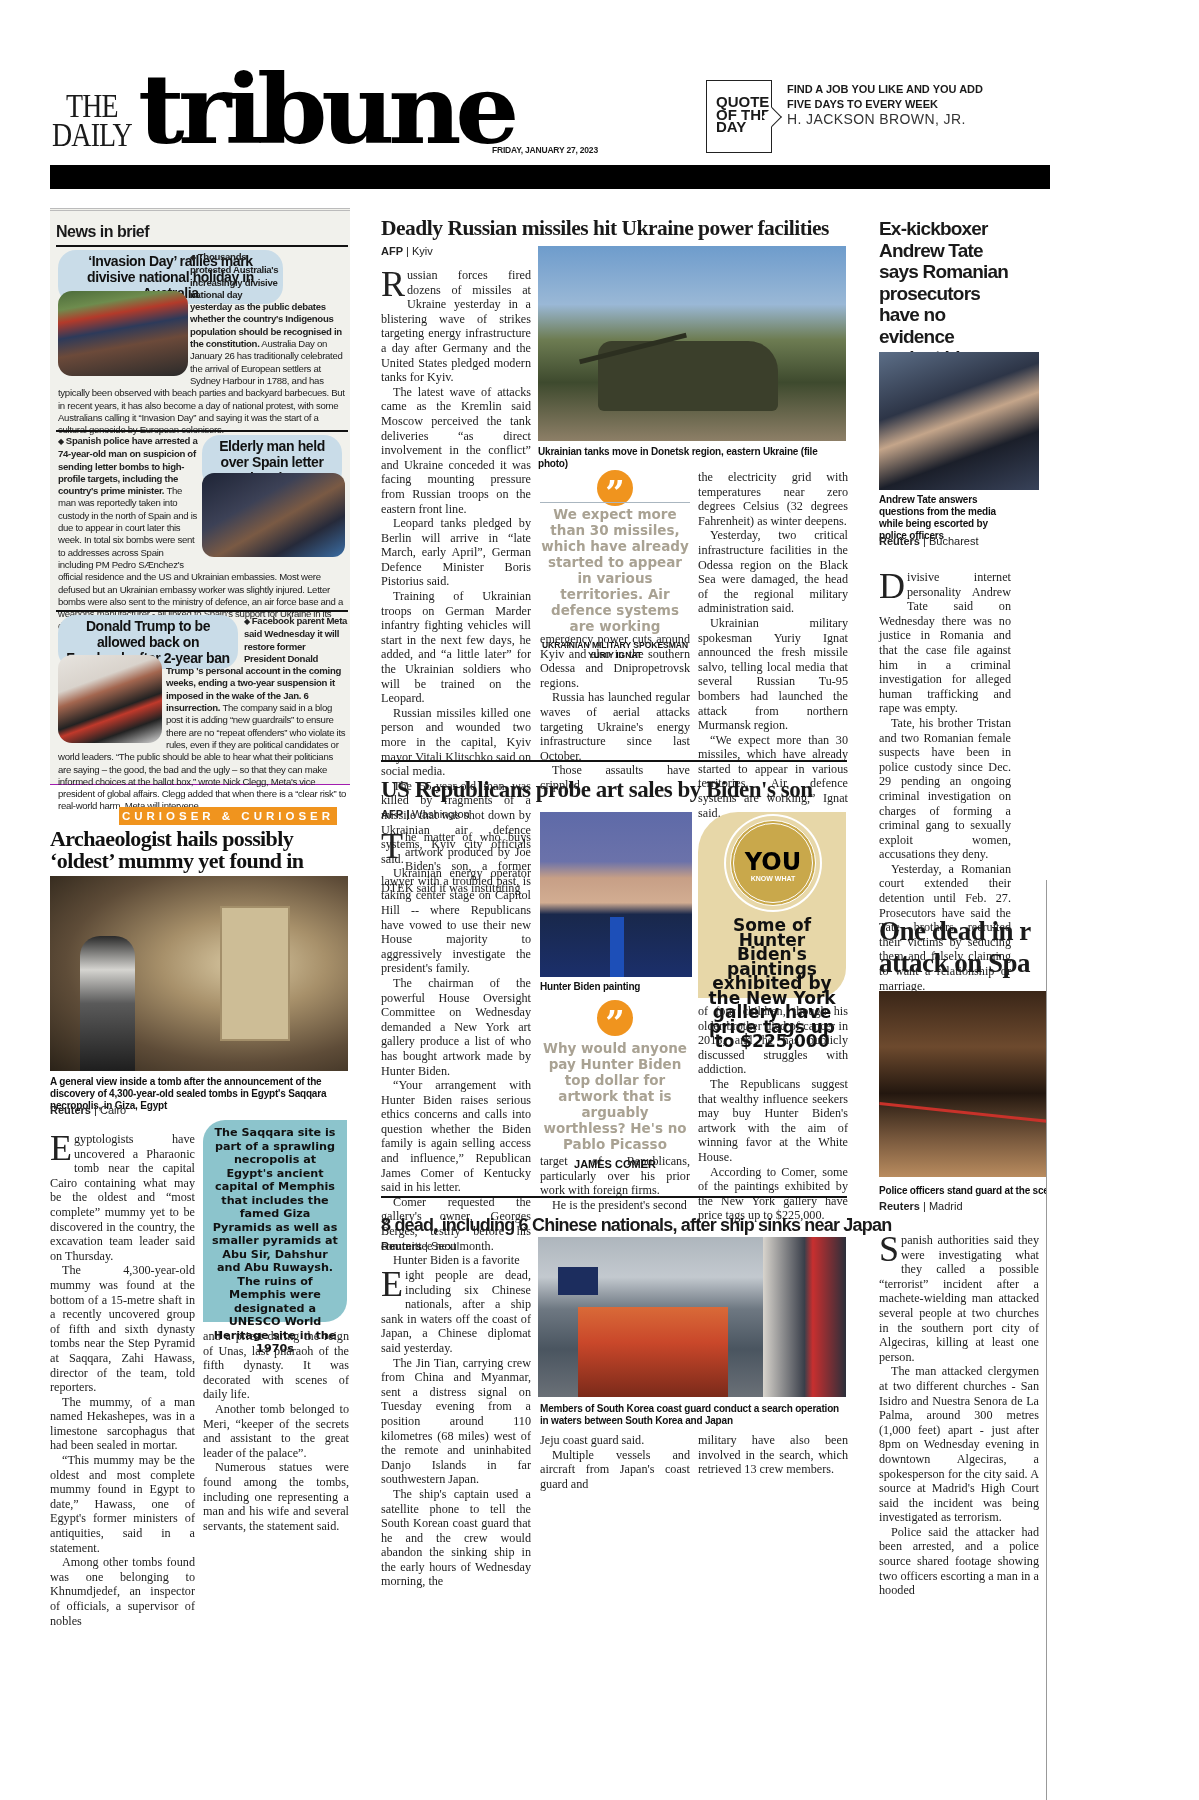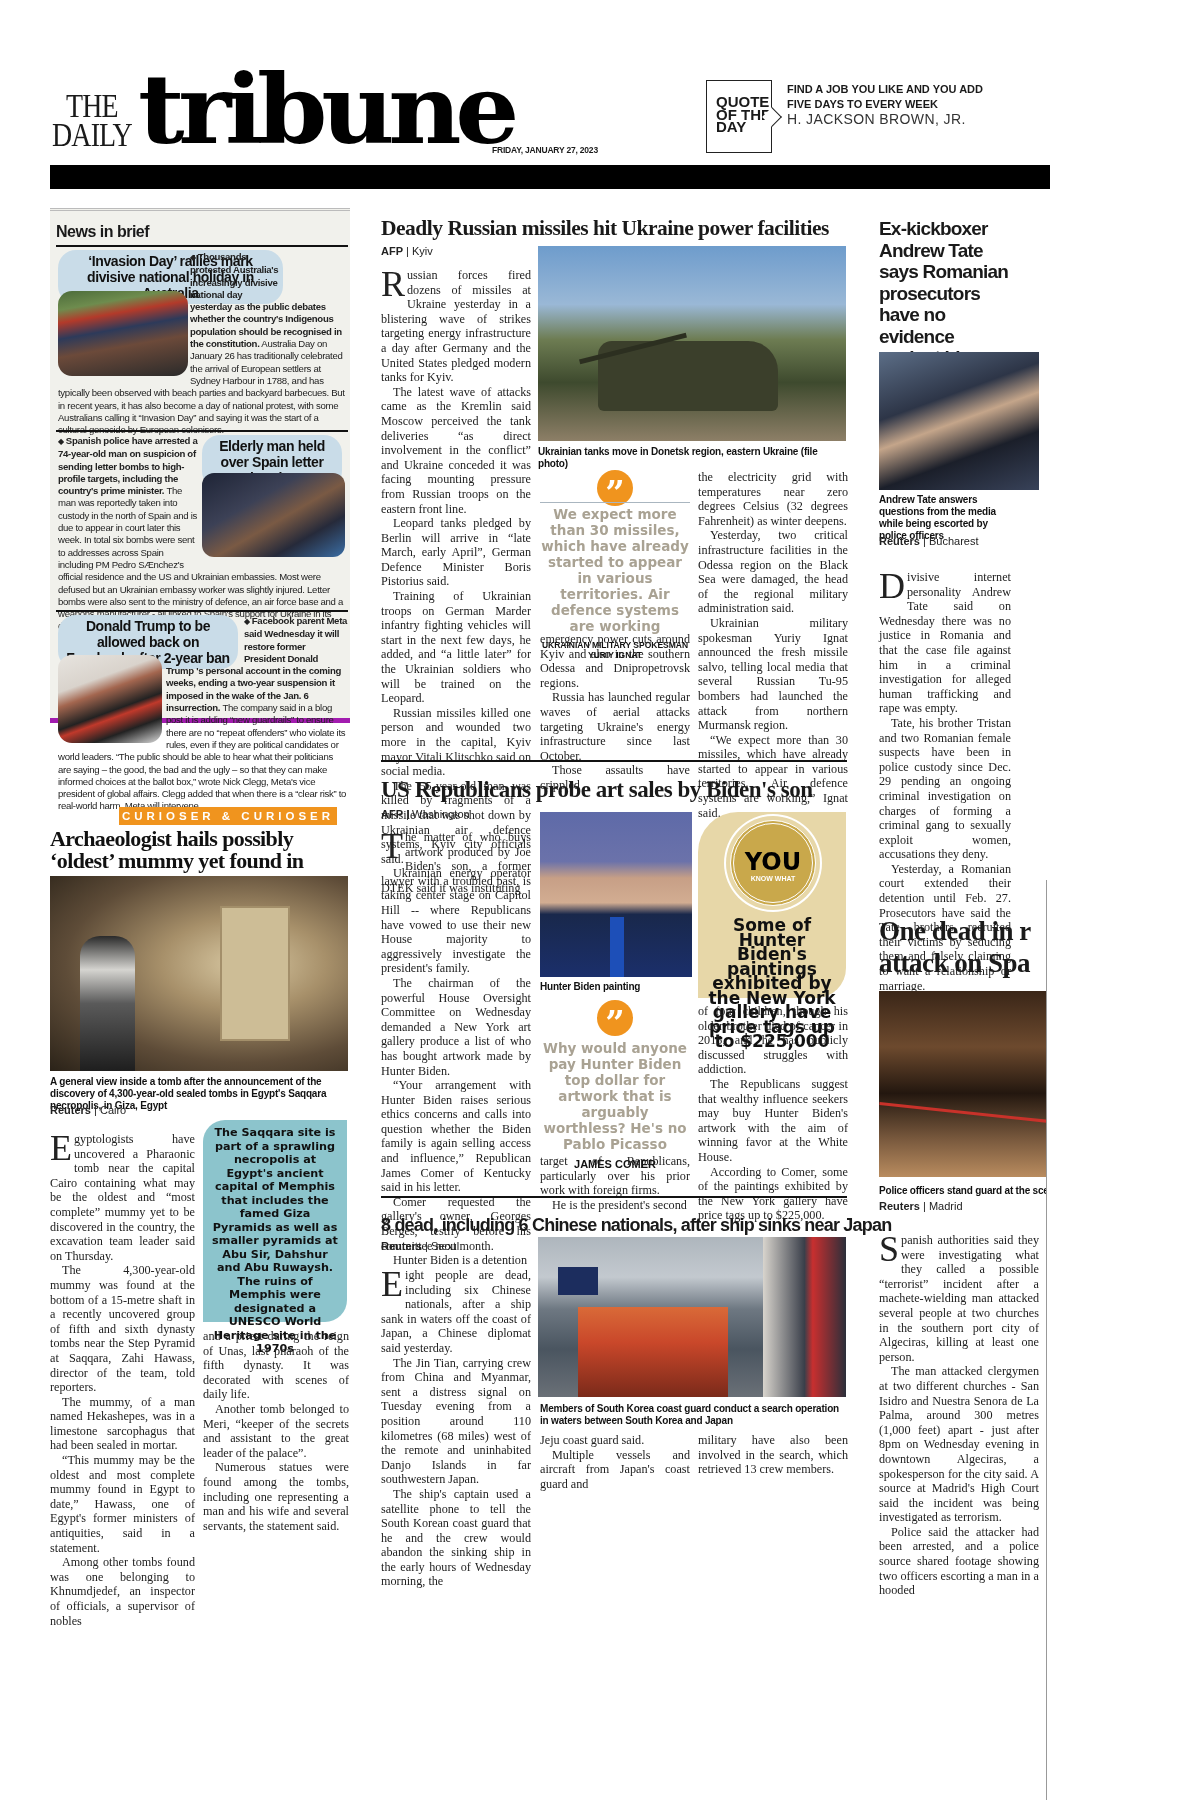--- a/index.html
+++ b/index.html
@@ -42,21 +42,21 @@
   <div style="position:absolute;right:-8px;top:29px;width:14px;height:14px;background:#fff;border-top:1.5px solid #222;border-right:1.5px solid #222;transform:rotate(45deg);"></div>
 </div>
 <div class="abs cond" style="left:787px;top:82px;font-size:11px;line-height:15px;">
   <div style="font-weight:bold">FIND A JOB YOU LIKE AND YOU ADD</div>
   <div style="font-weight:bold">FIVE DAYS TO EVERY WEEK</div>
   <div style="font-size:14px;color:#333;letter-spacing:0.4px">H. JACKSON BROWN, JR.</div>
 </div>
 
 <div class="abs" style="left:50px;top:165px;width:1000px;height:24px;background:#000"></div>
 
-<div class="abs" style="left:50px;top:208px;width:300px;height:515px;background:#f1f1ec;border-top:3px double #bbb;border-bottom:5px solid #a21caf;">
+<div class="abs" style="left:50px;top:208px;width:300px;height:577px;background:#f1f1ec;border-top:3px double #bbb;border-bottom:1px solid #a21caf;">
   <div class="cond" style="position:absolute;left:6px;top:12px;font-size:16px;font-weight:bold;letter-spacing:-0.5px">News in brief</div>
   <div class="rule" style="position:absolute;left:6px;top:34px;width:292px;height:1.5px"></div>
 
   <div class="brief-head" style="position:absolute;left:8px;top:39px;width:225px;">‘Invasion Day’ rallies mark divisive national holiday in Australia</div>
   <div class="abs photo" style="left:8px;top:80px;width:130px;height:85px;border-radius:14px;background:linear-gradient(170deg,#4b6b3a 0%,#6e8c4e 18%,#b33a2a 30%,#2d3a5a 45%,#6c4a3a 62%,#2a2a2a 100%)"></div>
   <div class="abs brief-text" style="left:8px;top:40px;width:290px;">
     <div style="float:right;width:62px;height:40px;"></div>
     <div style="float:left;width:132px;height:125px;clear:left;"></div>
     <span style="font-size:8px">◆ </span><b>Thousands protested Australia's increasingly divisive national day yesterday as the public debates whether the country's Indigenous population should be recognised in the constitution.</b> <span>Australia Day on January 26 has traditionally celebrated the arrival of European settlers at Sydney Harbour in 1788, and has typically been observed with beach parties and backyard barbecues. But in recent years, it has also become a day of national protest, with some Australians calling it “Invasion Day” and saying it was the start of a cultural genocide by European colonisers.</span>
   </div>
@@ -167,21 +167,21 @@
     <div style="color:#fff;font-family:'Liberation Sans',sans-serif;font-weight:bold;font-size:7px;text-align:center;line-height:10px">KNOW WHAT</div>
   </div>
   <div style="position:absolute;left:6px;top:106px;width:136px;font-family:'DejaVu Sans',sans-serif;font-weight:bold;font-size:17px;line-height:14.5px;text-align:center;color:#111">Some of Hunter Biden's paintings exhibited by the New York gallery have price tags up to $225,000</div>
 </div>
 
 <div class="abs body-text" style="left:381px;top:830px;width:150px;">
   <p class="first"><span class="dropcap">T</span><span>he matter of who buys artwork produced by Joe Biden's son, a former lawyer with a troubled past, is taking center stage on Capitol Hill -- where Republicans have vowed to use their new House majority to aggressively investigate the president's family.</span></p>
   <p>The chairman of the powerful House Oversight Committee on Wednesday demanded a New York art gallery produce a list of who has bought artwork made by Hunter Biden.</p>
   <p>“Your arrangement with Hunter Biden raises serious ethics concerns and calls into question whether the Biden family is again selling access and influence,” Republican James Comer of Kentucky said in his letter.</p>
   <p>Comer requested the gallery's owner, Georges Berges, testify before his committee next month.</p>
-  <p>Hunter Biden is a detention</p>
+  <p>Hunter Biden is a favorite</p>
 </div>
 <div class="abs" style="left:540px;top:1000px;width:150px;">
   <div class="qicon" style="margin:0 auto">”</div>
   <div class="pull" style="margin-top:4px">Why would anyone pay Hunter Biden top dollar for artwork that is arguably worthless? He's no Pablo Picasso</div>
   <div class="pull-src" style="margin-top:6px;font-size:11px">JAMES COMER</div>
 </div>
 <div class="abs body-text" style="left:540px;top:1154px;width:150px;">
   <p class="first">target of Republicans, particularly over his prior work with foreign firms.</p>
   <p>He is the president's second</p>
 </div>

